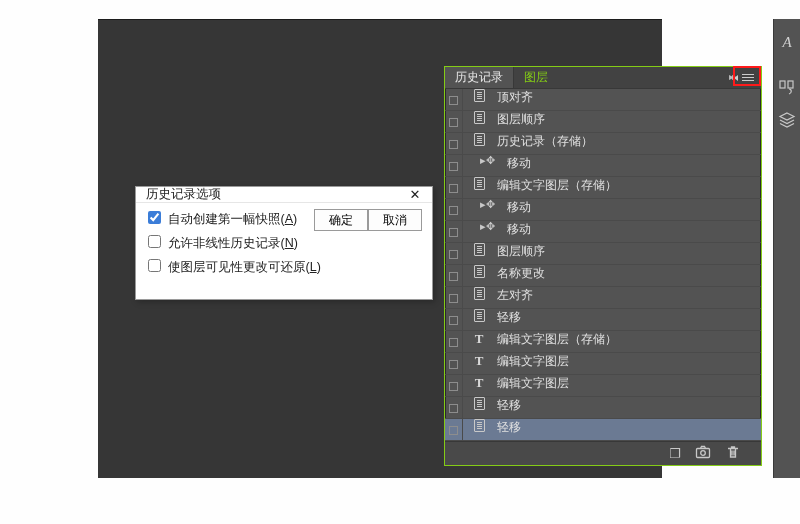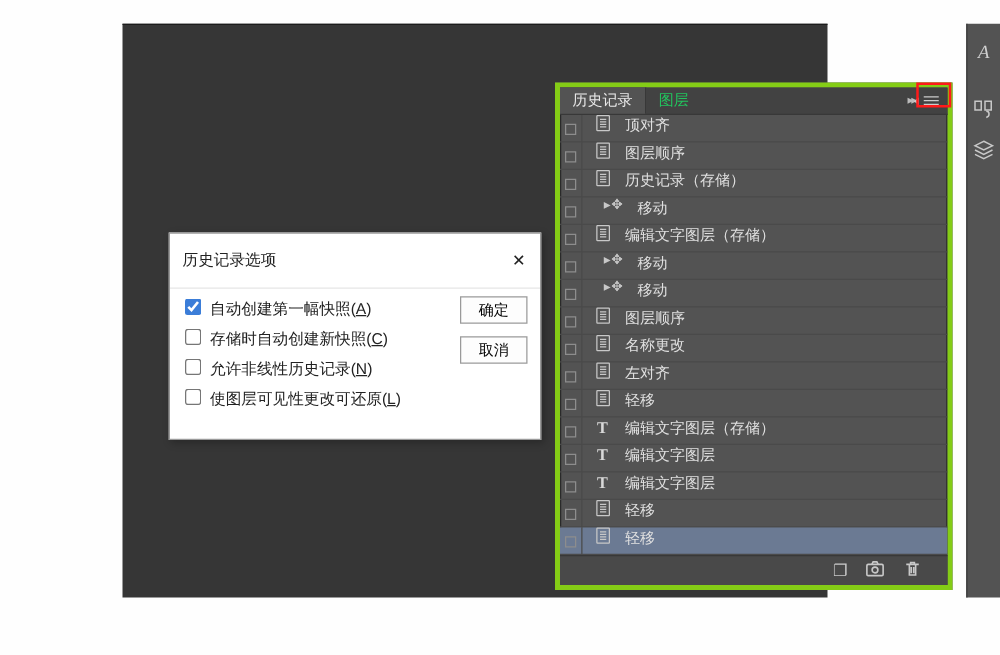--- a/index.html
+++ b/index.html
@@ -1,24 +1,24 @@
 <!DOCTYPE html>
 <html><head>
 <meta charset="utf-8">
 <style>
   * { box-sizing: border-box; margin: 0; padding: 0; font-family: "Microsoft YaHei", sans-serif; }
   body { width: 800px; height: 524px; background: #fefefe; overflow: hidden; position: relative; }
   .canvas-area { position: absolute; left: 98px; top: 19px; width: 564px; height: 459px; background: #363636; border-top: 1px solid #1c1c1c; }
   .right-bar { position: absolute; left: 773px; top: 19px; width: 27px; height: 459px; background: #535353; border-left: 1px solid #3a3a3a; }
   .right-bar .ricon { width: 22px; height: 22px; margin: 6px auto 8px; display:flex; align-items:center; justify-content:center; color:#d0d0d0; }
-  .panel { position: absolute; left: 444px; top: 66px; width: 318px; background: #535353; border: 4px solid #84cc16; box-shadow: 0 0 0 1px #2a2a2a inset; }
+  .panel { position: absolute; left: 444px; top: 66px; width: 318px; background: #535353; border: 1px solid #84cc16; box-shadow: 0 0 0 1px #2a2a2a inset; }
   .panel-tabs { display:flex; align-items:center; height:22px; background:#424242; border-bottom:1px solid #383838; position:relative; }
   .panel-tab { padding: 2px 10px; font-size:12px; color:#c8c8c8; cursor:pointer; }
   .panel-tab.active { background:#535353; color:#e8e8e8; border-right:1px solid #383838; }
-  .panel-tab.dim { color:#22c55e; }
+  .panel-tab.dim { color:#84cc16; }
   .tab-chevrons { position:absolute; right:26px; top:4px; font-size:10px; color:#bbb; letter-spacing:-2px; }
   .flyout-btn { position:absolute; right:4px; top:3px; width:18px; height:14px; display:flex; flex-direction:column; justify-content:center; gap:2px; padding:2px 3px; cursor:pointer; }
   .flyout-btn span { height:1px; background:#ccc; display:block; }
   .flyout-btn::before { content:""; position:absolute; left:-5px; top:5px; width:0;height:0;border-top:3px solid transparent;border-bottom:3px solid transparent;border-right:4px solid #ccc; }
   .red-box { position:absolute; border:2px solid #ff1a1a; width:28px; height:20px; left:733px; top:66px; pointer-events:none; z-index:5; }
   .hist-list { max-height: 370px; overflow:hidden; }
   .hist-row { display:flex; align-items:flex-start; height:22px; border-bottom:1px solid #4a4a4a; font-size:12px; color:#e0e0e0; }
   .hist-row.sel { background:#6b7a93; }
   .vis-box { width:18px; height:22px; border-right:1px solid #4a4a4a; display:flex;align-items:center;justify-content:center; }
   .vis-box .sq { width:9px; height:9px; border:1px solid #8d8d8d; }
@@ -28,27 +28,27 @@
   .page-ic::before { content:""; position:absolute; left:2px; top:2px; right:2px; height:1px; background:#c8c8c8; box-shadow: 0 2px 0 #c8c8c8, 0 4px 0 #c8c8c8, 0 6px 0 #c8c8c8; }
   .move-ic { position:relative; width:14px; height:14px; }
   .move-ic::before { content:"▸"; position:absolute; left:-2px; top:-1px; color:#c8c8c8; font-size:11px; }
   .move-ic::after { content:"✥"; position:absolute; left:4px; top:-1px; color:#c8c8c8; font-size:11px; }
   .text-ic { font-family: serif; font-weight:bold; color:#d8d8d8; font-size:13px; width:14px; text-align:center; }
   .row-label { margin-left:6px; }
   .panel-footer { height:24px; background:#494949; border-top:1px solid #383838; display:flex; justify-content:flex-end; align-items:center; gap:14px; padding-right:20px; }
   .panel-footer .fic { color:#c8c8c8; font-size:13px; cursor:pointer; }
   
   .dialog { position:absolute; left:135px; top:186px; width:298px; background:#fff; border:1px solid #9a9a9a; box-shadow: 2px 2px 6px rgba(0,0,0,.25); }
-  .dlg-title { height:44px; display:flex; align-items:center; justify-content:space-between; padding:0 8px 0 10px; font-size:12.5px; color:#222; border-bottom:1px solid #e6e6e6; }
+  .dlg-title { height:16px; display:flex; align-items:center; justify-content:space-between; padding:0 8px 0 10px; font-size:12.5px; color:#222; border-bottom:1px solid #e6e6e6; }
   .dlg-close { width:18px; height:18px; display:flex; align-items:center; justify-content:center; font-size:13px; cursor:pointer; }
   .dlg-body { padding: 8px 12px 16px; position:relative; }
   .opt-row { display:flex; height:24px; font-size:12.5px; color:#222; }
   .opt-row input[type=checkbox] { margin-right:7px; width:13px; height:13px; accent-color:#3b7dd8; }
   .opt-row .mn { text-decoration: underline; }
-  .dlg-btns { position:absolute; right:10px; top:6px; display:flex; flex-direction:column; gap:10px; }
+  .dlg-btns { position:absolute; right:10px; top:6px; display:flex; flex-direction:row; gap:0; }
   .dlg-btns button { width:54px; height:22px; font-size:12px; background:#fdfdfd; border:1px solid #9a9a9a; cursor:pointer; }
   
   .svg-ic { width:16px; height:16px; }
 </style>
 </head>
 <body>
 
 <div class="canvas-area"></div>
 
 <div class="panel">
@@ -249,24 +249,20 @@
     <span class="dlg-close">✕</span>
   </div>
   <div class="dlg-body">
     <div id="opts">
         <label class="opt-row">
           <input type="checkbox" checked="" style="">
           <span>自动创建第一幅快照(<span class="mn">A</span>)</span>
         </label>
         <label class="opt-row">
           <input type="checkbox" style="">
-          <span>存储时自动创建新快照(<span class="mn">C</span>)</span>
-        </label>
-        <label class="opt-row">
-          <input type="checkbox" style="">
           <span>允许非线性历史记录(<span class="mn">N</span>)</span>
         </label>
         <label class="opt-row">
           <input type="checkbox" style="">
           <span>使图层可见性更改可还原(<span class="mn">L</span>)</span>
         </label>
       </div>
     <div class="dlg-btns">
       <button>确定</button>
       <button>取消</button>

